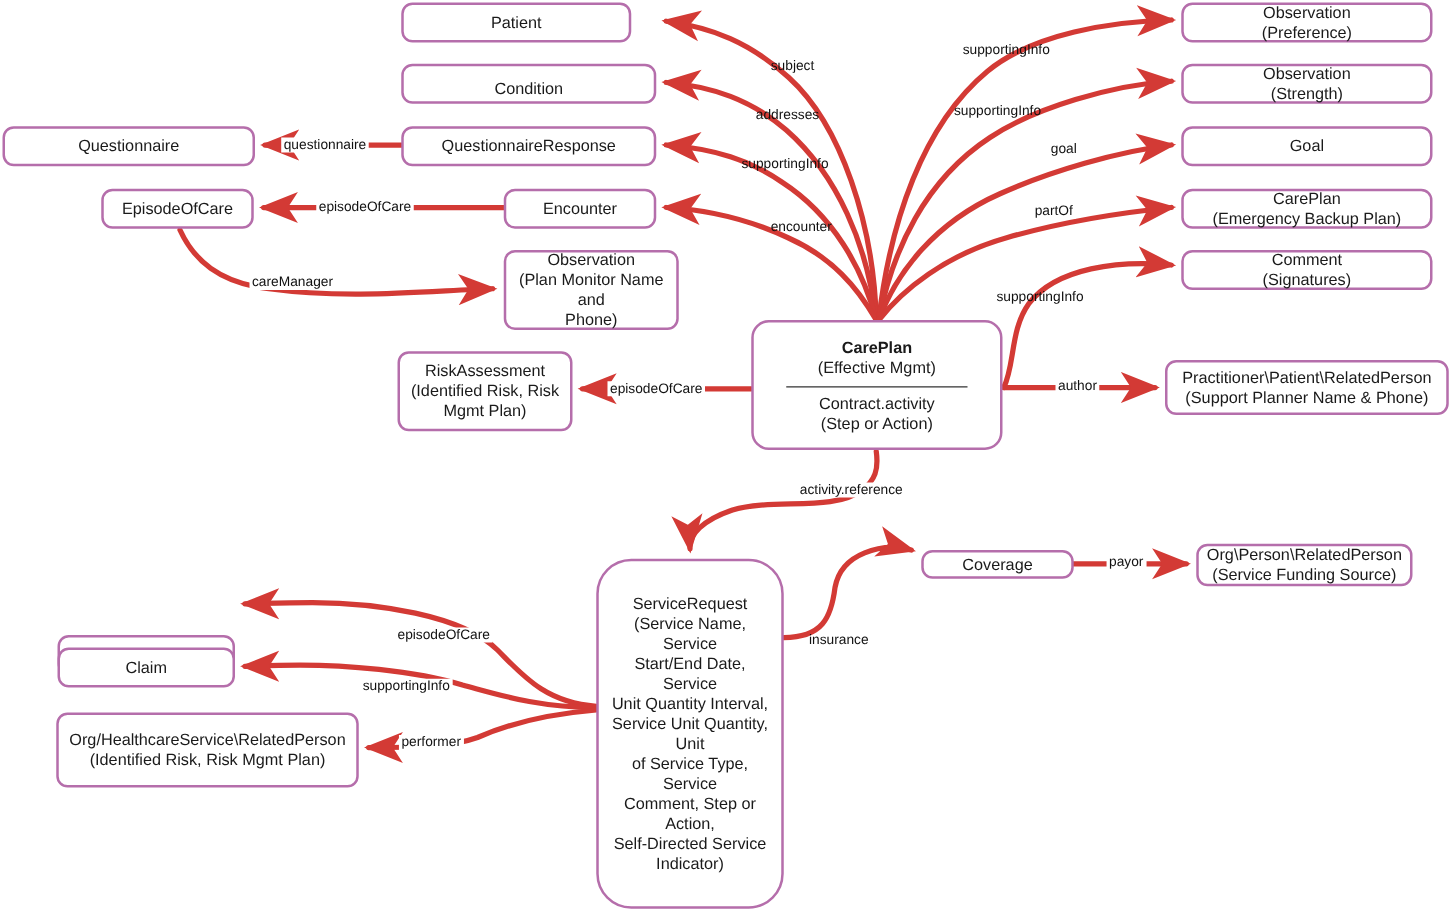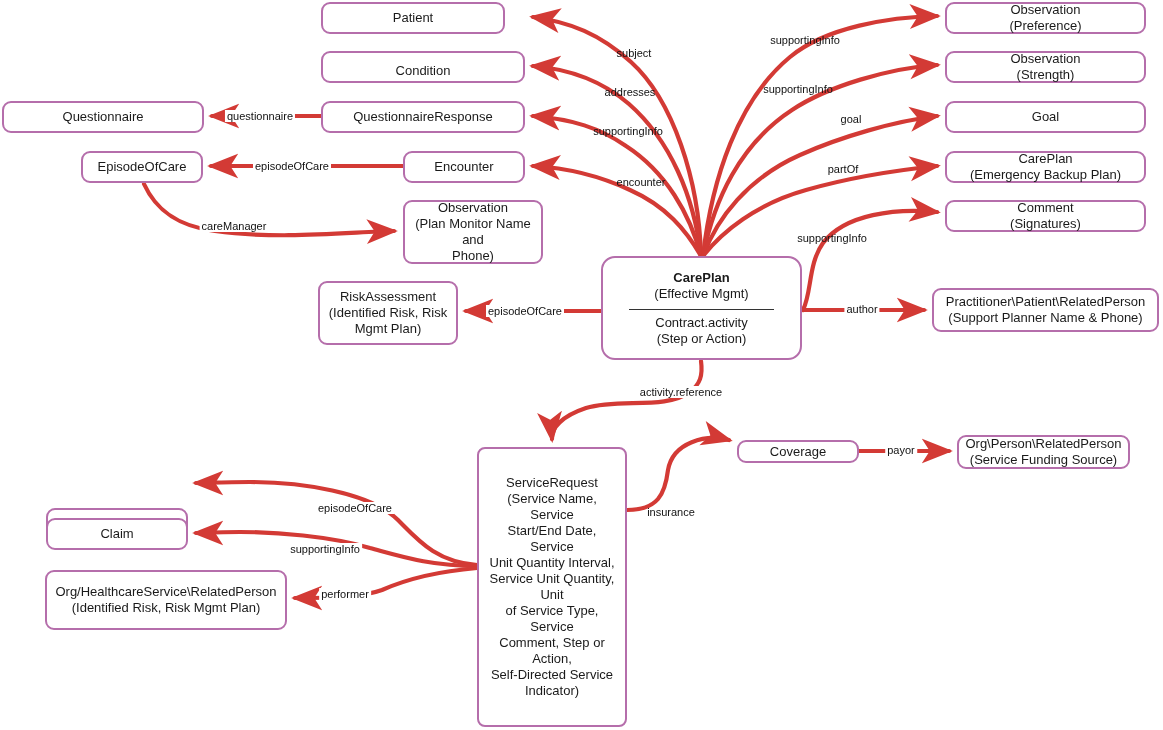--- a/index.html
+++ b/index.html
@@ -209,21 +209,21 @@
 
   <div class="node" style="left:46px; top:518px; width:142px; height:32px;">
     <div class="title">Claim</div>
   </div>
 
   <div class="node bold big-pad" style="left:45px; top:570px; width:242px; height:60px;">
     <div class="title">Org/HealthcareService\RelatedPerson</div>
     <div class="sub">(Identified Risk, Risk Mgmt Plan)</div>
   </div>
 
-  <div class="node bold big-pad" style="left:477px; top:447px; width:150px; height:280px; border-radius:8px;">
+  <div class="node bold big-pad" style="left:477px; top:447px; width:150px; height:280px; border-radius:28px;">
     <div class="title">ServiceRequest</div>
     <div class="sub">(Service Name, Service
 Start/End Date, Service
 Unit Quantity Interval,
 Service Unit Quantity, Unit
 of Service Type, Service
 Comment, Step or Action,
 Self-Directed Service
 Indicator)</div>
   </div>

